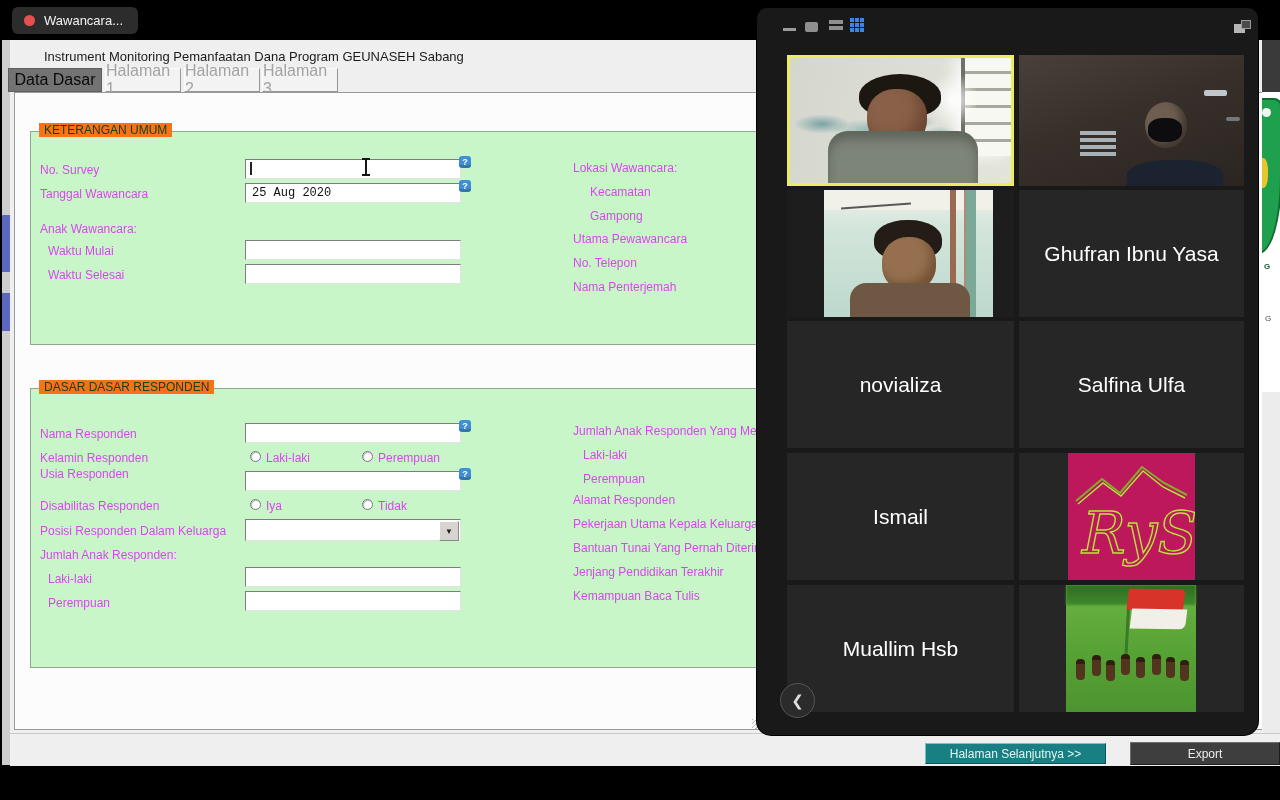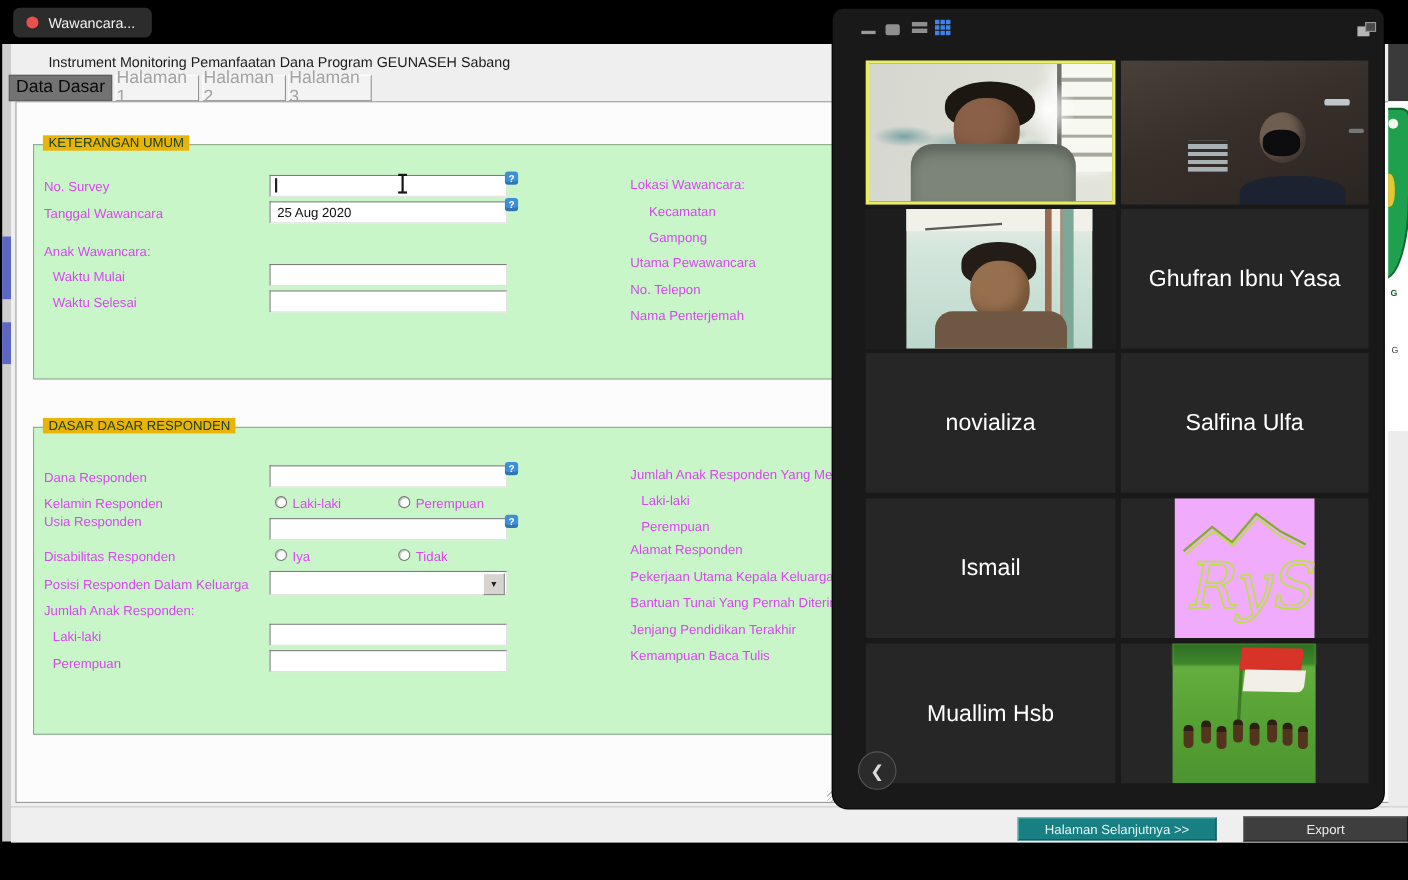--- a/index.html
+++ b/index.html
@@ -25,28 +25,28 @@
   .tab.active{left:8px;width:94px;background:#737373;color:#0a0a0a;border:1px solid #5f5f5f;}
   .tab.dis{background:#f3f3f3;color:#a3a3a3;border:1px solid;border-color:#fdfdfd #969696 #969696 #fdfdfd;}
   .tab.t2{left:105px;width:76px;}
   .tab.t3{left:184px;width:76px;}
   .tab.t4{left:262px;width:76px;}
   .page{left:14px;top:92px;width:1252px;height:638px;background:#fcfcfc;border:1px solid #9a9a9a;box-sizing:border-box;}
   .grip{left:752px;top:719px;width:13px;height:10px;
     background:repeating-linear-gradient(135deg,#bbb 0 1px,transparent 1px 3px);}
   
   .gbox{background:#c9f6c9;border:1px solid #8fa88f;box-sizing:border-box;}
-  .gbox-label{position:absolute;top:-9px;left:8px;background:#eab308;padding:0 5px;
+  .gbox-label{position:absolute;top:-9px;left:8px;background:#f97316;padding:0 5px;
     font-size:12px;color:#17401c;white-space:nowrap;}
   .box1{left:30px;top:131px;width:1210px;height:214px;}
   .box2{left:30px;top:388px;width:1210px;height:280px;}
   .flabel{font-size:12px;color:#d946ef;white-space:nowrap;}
   .tinput{width:216px;height:20px;background:#fff;box-sizing:border-box;
     border:1px solid;border-color:#7d7d7d #e2e2e2 #e2e2e2 #7d7d7d;
-    font-size:12px;color:#111;padding:2px 6px;font-family:Liberation Sans, sans-serif;outline:none;}
+    font-size:12px;color:#111;padding:2px 6px;font-family:Liberation Mono, monospace;outline:none;}
   .help{width:12px;height:12px;background:#3f8fd6;border-radius:3px;color:#fff;
     font-size:9px;font-weight:bold;display:flex;align-items:center;justify-content:center;
     box-shadow:inset 0 -3px 0 rgba(0,0,0,.18);}
   .radio{width:11px;height:11px;border-radius:50%;background:#fff;border:1px solid #777;
     box-sizing:border-box;box-shadow:inset 1px 1px 1px rgba(0,0,0,.25);}
   .combo{width:216px;height:22px;background:#fff;box-sizing:border-box;
     border:1px solid;border-color:#7d7d7d #e2e2e2 #e2e2e2 #7d7d7d;}
   .combo .arrowbtn{position:absolute;right:1px;top:1px;width:18px;height:18px;background:#d7d4cf;
     border:1px solid;border-color:#fff #8a8a8a #8a8a8a #fff;display:flex;align-items:center;justify-content:center;
     font-size:8px;color:#222;}
@@ -125,21 +125,21 @@
     background:linear-gradient(#eef0ea 0%,#d4e6dc 28%,#bcd8cc 100%);}
   .v3-ceil{position:absolute;left:0;top:0;width:100%;height:16%;background:#f1f1ea;}
   .v3-rod{position:absolute;left:10%;top:12%;width:70px;height:2px;background:#5a5a55;transform:rotate(-4deg);}
   .v3-door1{position:absolute;right:22%;top:0;width:6px;height:100%;background:#9a6a50;}
   .v3-door2{position:absolute;right:10%;top:0;width:10px;height:100%;background:#7ca898;border-left:2px solid #b08a74;}
   .v3-hair{position:absolute;left:50px;top:24%;width:68px;height:40px;background:#241c16;border-radius:48% 48% 40% 40%;}
   .v3-face{position:absolute;left:58px;top:37%;width:54px;height:54px;background:#96704e;border-radius:46%;
     box-shadow:inset -6px -8px 10px rgba(70,40,20,.4);}
   .v3-shirt{position:absolute;left:26px;bottom:0;width:120px;height:34px;background:#6e5844;border-radius:16px 16px 0 0;}
   
-  .rys-box{position:absolute;left:49px;top:0;width:127px;height:127px;background:#f0abfc;}
+  .rys-box{position:absolute;left:49px;top:0;width:127px;height:127px;background:#be185d;}
   
   .flag-box{position:absolute;left:47px;top:0;width:130px;height:127px;
     background:linear-gradient(#6ab344,#55a033 60%,#4c9430);}
   .trees{position:absolute;left:0;top:0;width:100%;height:16%;
     background:linear-gradient(#2f6b22,#3f8a2c);filter:blur(1px);}
   .pole{position:absolute;left:46%;top:5%;width:3px;height:72px;background:#3a7a28;transform:rotate(3deg);}
   .flag-red{position:absolute;left:48%;top:3%;width:56px;height:21px;background:#d83328;
     transform:rotate(7deg) skewY(-6deg);border-radius:0 4px 0 0;}
   .flag-white{position:absolute;left:50%;top:19%;width:55px;height:20px;background:#f2efe8;
     transform:rotate(7deg) skewY(-6deg);border-radius:0 0 6px 0;}
@@ -196,21 +196,21 @@
 <span class="abs flabel" style="left:573px;top:280px;">Nama Penterjemah</span>
 
 <div class="abs caret"></div>
 <div class="abs ibeam-v"></div>
 <div class="abs ibeam-t"></div>
 <div class="abs ibeam-b"></div>
 
 <div class="abs gbox box2">
   <span class="gbox-label">DASAR DASAR RESPONDEN</span>
 </div>
-<span class="abs flabel" style="left:40px;top:427px;">Dana Responden</span>
+<span class="abs flabel" style="left:40px;top:427px;">Nama Responden</span>
 <input class="abs tinput" style="left: 245px; top: 423px;" value="">
 <div class="abs help" style="left:459px;top:420px;">?</div>
 <span class="abs flabel" style="left:40px;top:451px;">Kelamin Responden</span>
 <div class="abs radio" style="left:250px;top:451px;"></div>
 <span class="abs flabel" style="left:266px;top:451px;">Laki-laki</span>
 <div class="abs radio" style="left:362px;top:451px;"></div>
 <span class="abs flabel" style="left:378px;top:451px;">Perempuan</span>
 <span class="abs flabel" style="left:40px;top:467px;">Usia Responden</span>
 <input class="abs tinput" style="left: 245px; top: 471px;" value="">
 <div class="abs help" style="left:459px;top:468px;">?</div>

